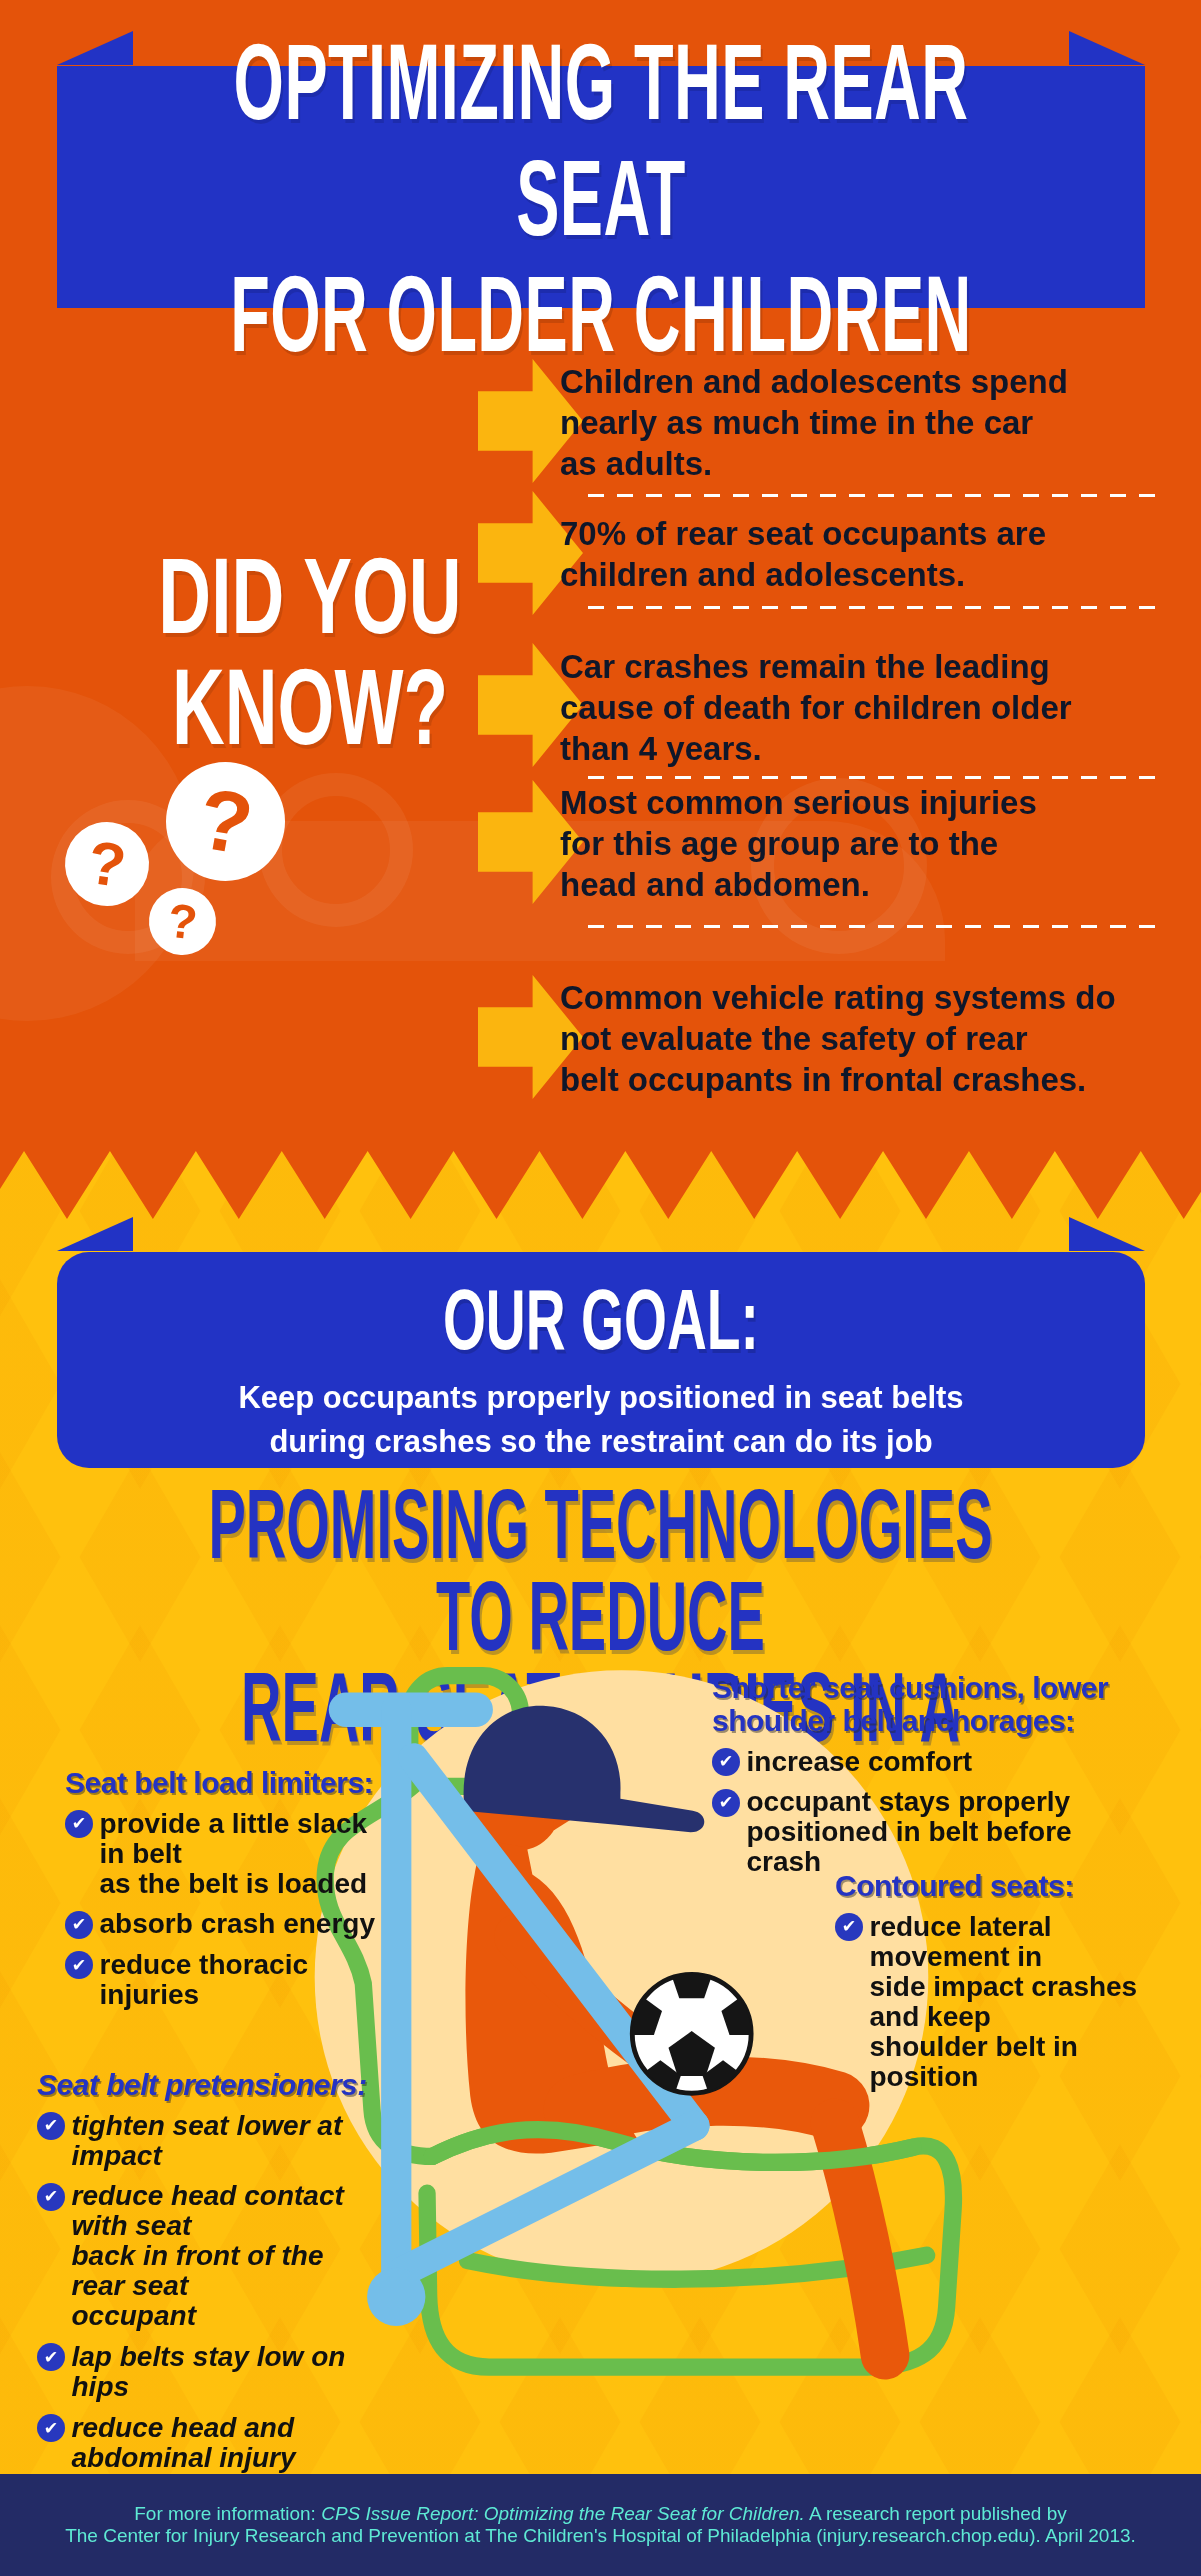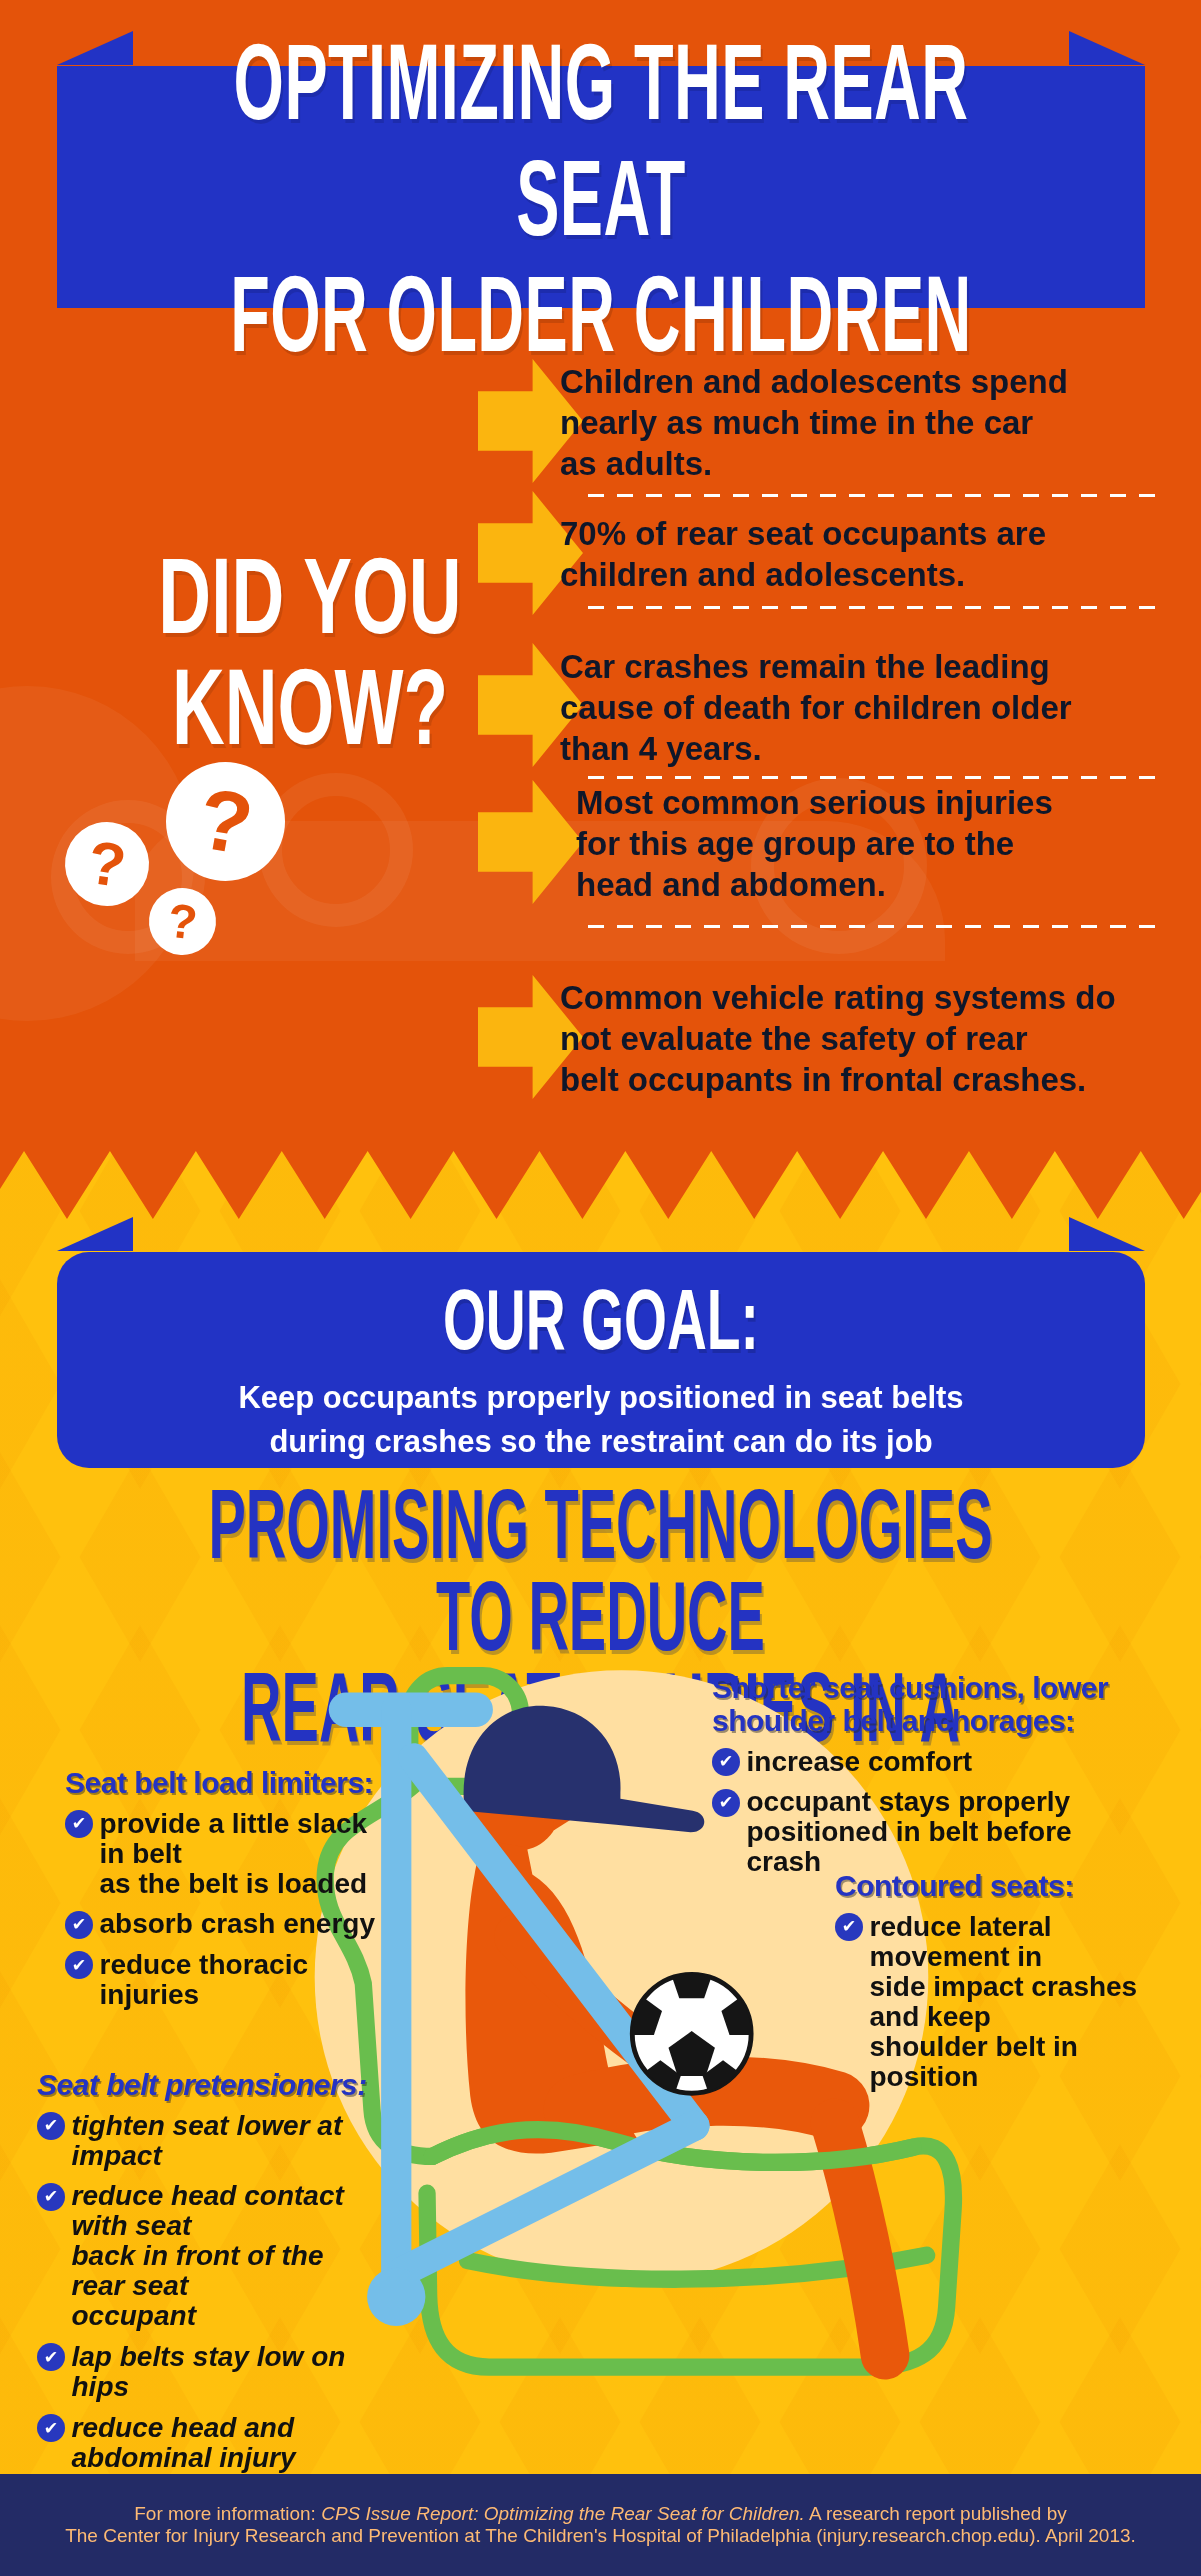--- a/index.html
+++ b/index.html
@@ -41,21 +41,21 @@
   .promising{position:absolute;left:0;top:1479px;width:1201px;font-size:80px;line-height:75px;color:#2433C2;transform:scale(.70,1.22);transform-origin:50% 0;text-shadow:2.7px 3.2px 0 rgba(70,70,70,.35);z-index:1;}
 
   
   .qcircle{position:absolute;background:#fff;border-radius:50%;display:flex;align-items:center;justify-content:center;color:#E4530A;font-weight:bold;z-index:1;}
   .q1{left:166px;top:762px;width:119px;height:119px;font-size:86px;transform:rotate(10deg);}
   .q2{left:65px;top:822px;width:84px;height:84px;font-size:61px;transform:rotate(8deg);}
   .q3{left:149px;top:888px;width:67px;height:67px;font-size:48px;transform:rotate(6deg);}
 
   
   .fact{position:absolute;left:560px;width:583px;color:#0f172a;font-weight:bold;font-size:33px;line-height:41px;white-space:pre-line;z-index:1;}
-  .fact-1{top:361px;} .fact-2{top:513px;} .fact-3{top:646px;} .fact-4{top:782px;margin-left:16px;} .fact-5{top:977px;}
+  .fact-1{top:361px;} .fact-2{top:513px;} .fact-3{top:646px;} .fact-4{top:782px;} .fact-5{top:977px;}
   .arrow{position:absolute;left:478px;width:105px;height:124px;background:#FBB50F;z-index:1;
     clip-path:polygon(0 26%,52% 26%,52% 0,100% 50%,52% 100%,52% 74%,0 74%);}
   .arrow-1{top:359px;} .arrow-2{top:491px;} .arrow-3{top:643px;} .arrow-4{top:780px;} .arrow-5{top:975px;}
   .dash{position:absolute;left:588px;width:568px;height:3.2px;z-index:1;
     background:repeating-linear-gradient(90deg,#fff 0 16px,transparent 16px 29px);}
   .dash-1{top:494px;} .dash-2{top:606px;} .dash-3{top:776px;} .dash-4{top:925px;}
 
   
   .group{position:absolute;z-index:3;}
   .group-title{font-weight:bold;font-size:30px;line-height:33px;color:#2433C2;letter-spacing:-0.5px;white-space:pre-line;text-shadow:1.6px 2.2px 0 rgba(40,40,40,.45);margin-bottom:9.7px;}
@@ -64,21 +64,21 @@
   .item-text{font-size:28px;line-height:30px;color:#111;font-weight:bold;white-space:pre-line;}
   .g-load{left:65px;top:1766px;width:324px;}
   .g-short{left:712px;top:1671px;width:421px;}
   .g-contour{left:835px;top:1869px;width:357px;}
   .g-pre{left:37px;top:2068px;width:346px;font-style:italic;}
 
   
   .illus{position:absolute;left:292px;top:1642px;width:767px;height:789px;z-index:1;}
 
   
-  .footer{position:absolute;left:0;top:2474px;width:1201px;height:102px;background:#232B66;color:#fdba74;z-index:4;
+  .footer{position:absolute;left:0;top:2474px;width:1201px;height:102px;background:#232B66;color:#5eead4;z-index:4;
     display:flex;flex-direction:column;justify-content:center;align-items:center;font-size:19px;}
   .footer i{font-style:italic;}
   .footer-line{text-align:center;}
 </style>
 </head>
 <body>
 
 <div id="page">
 
   <div class="orange-section">

